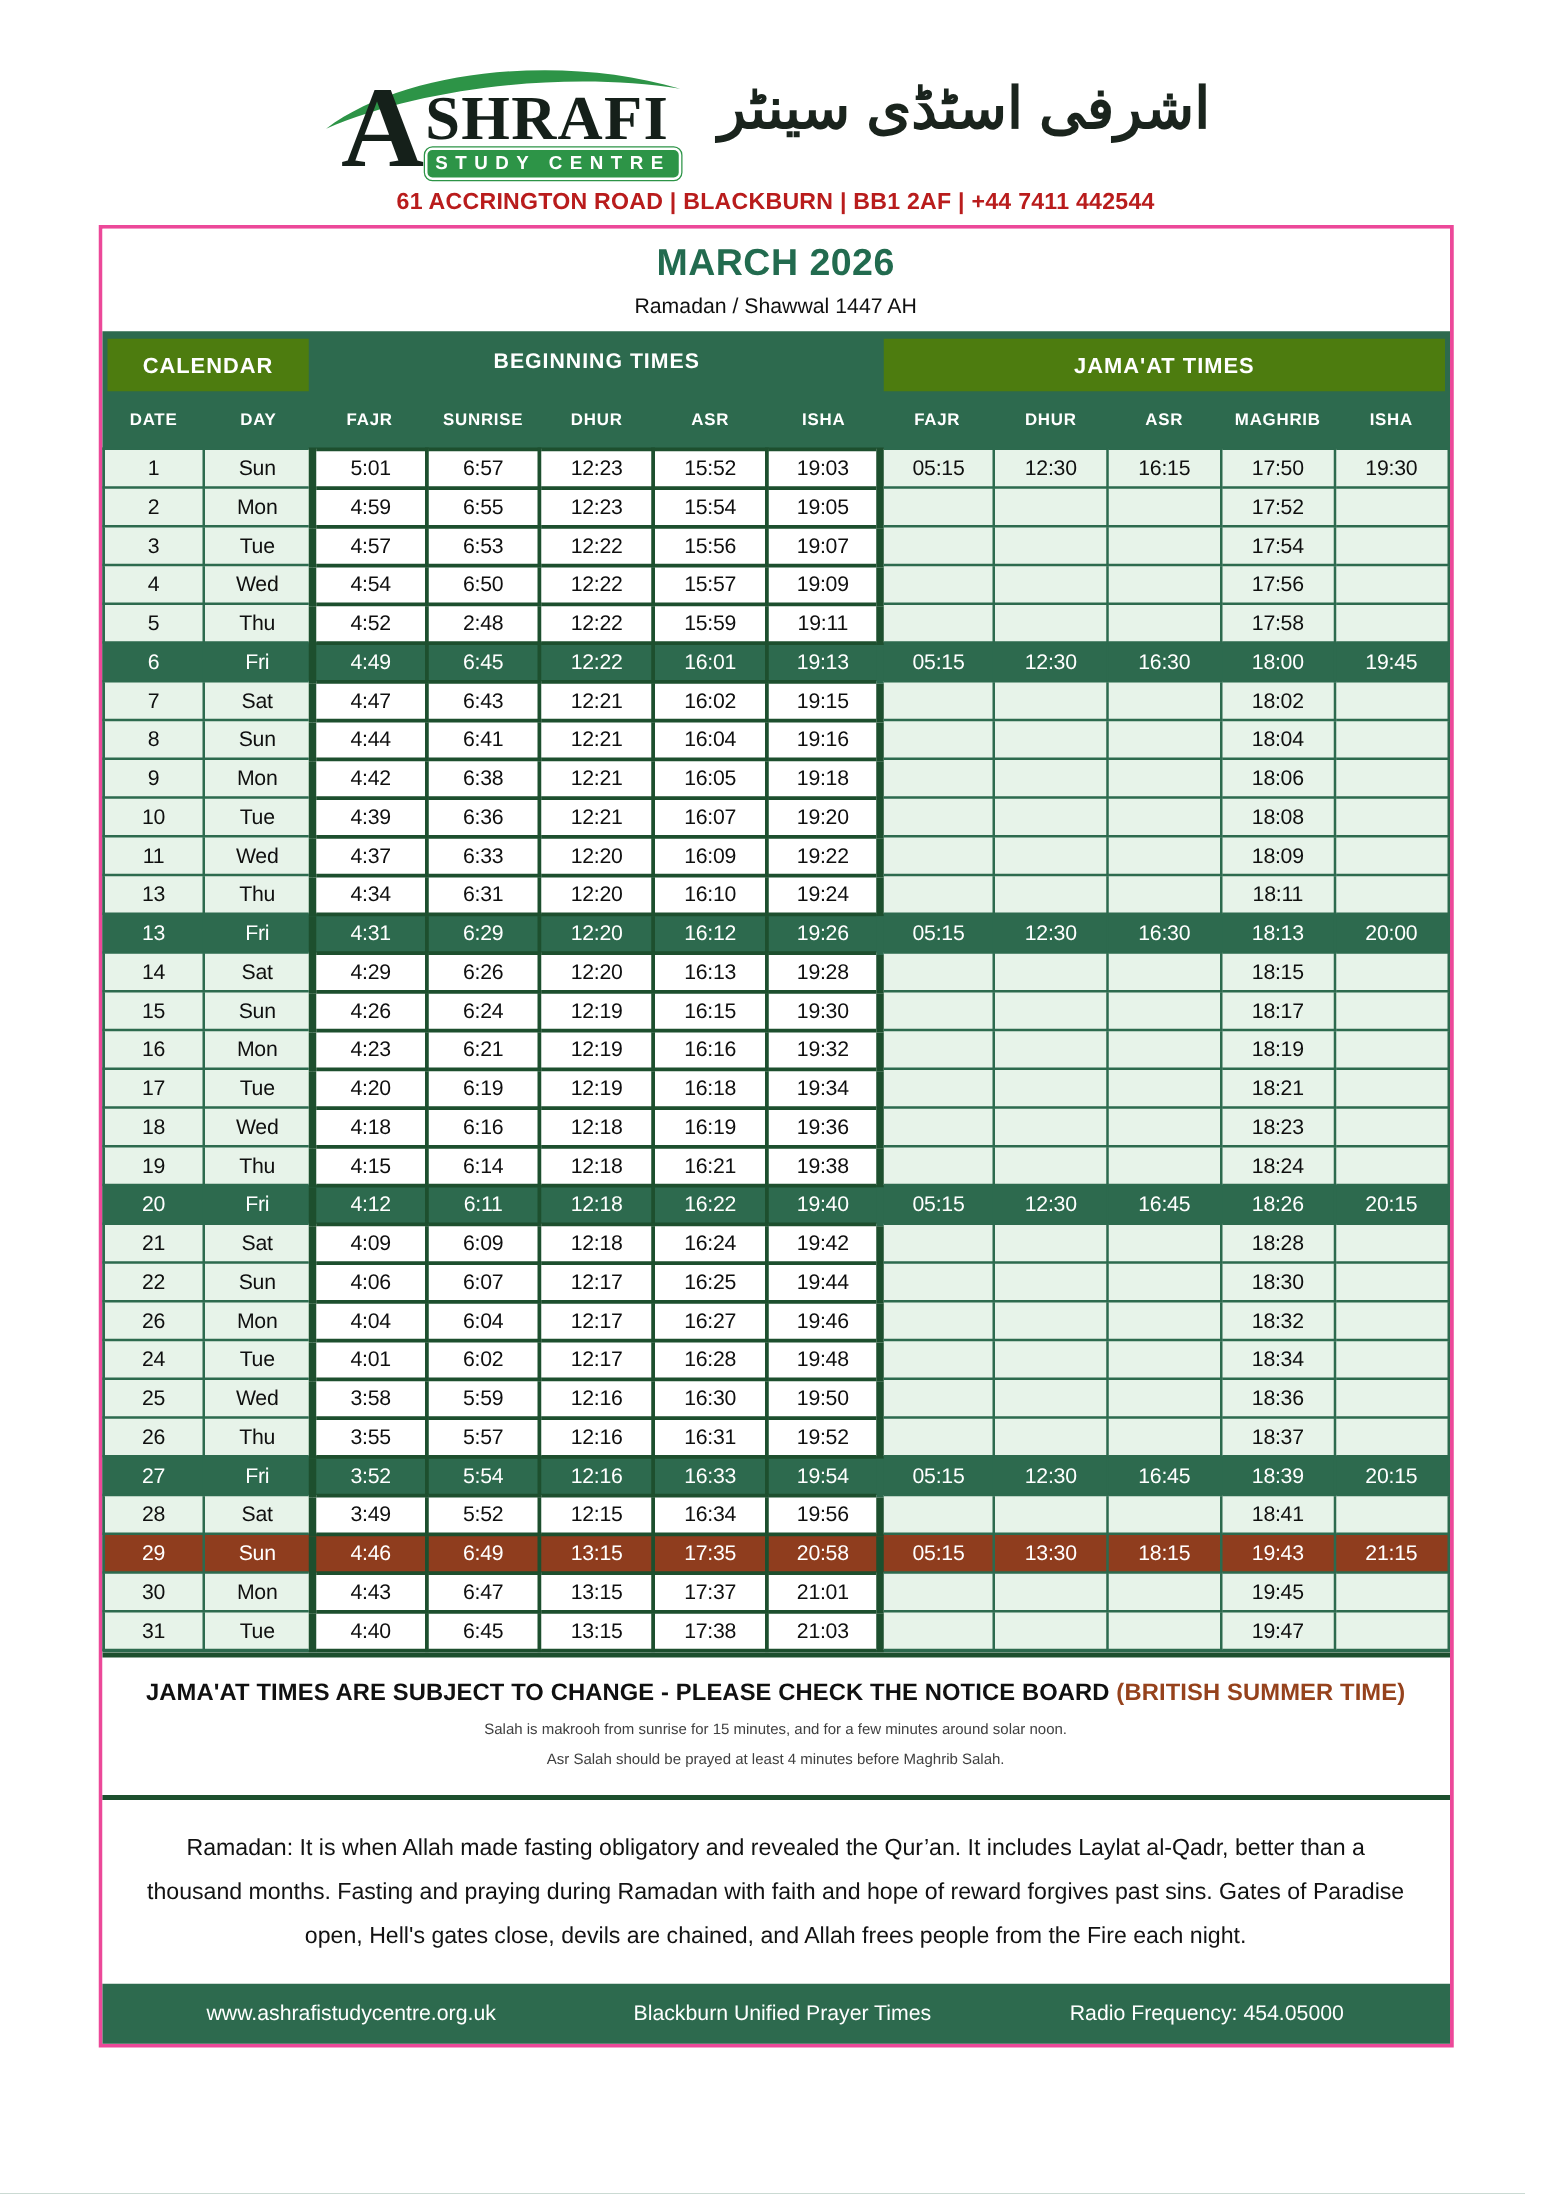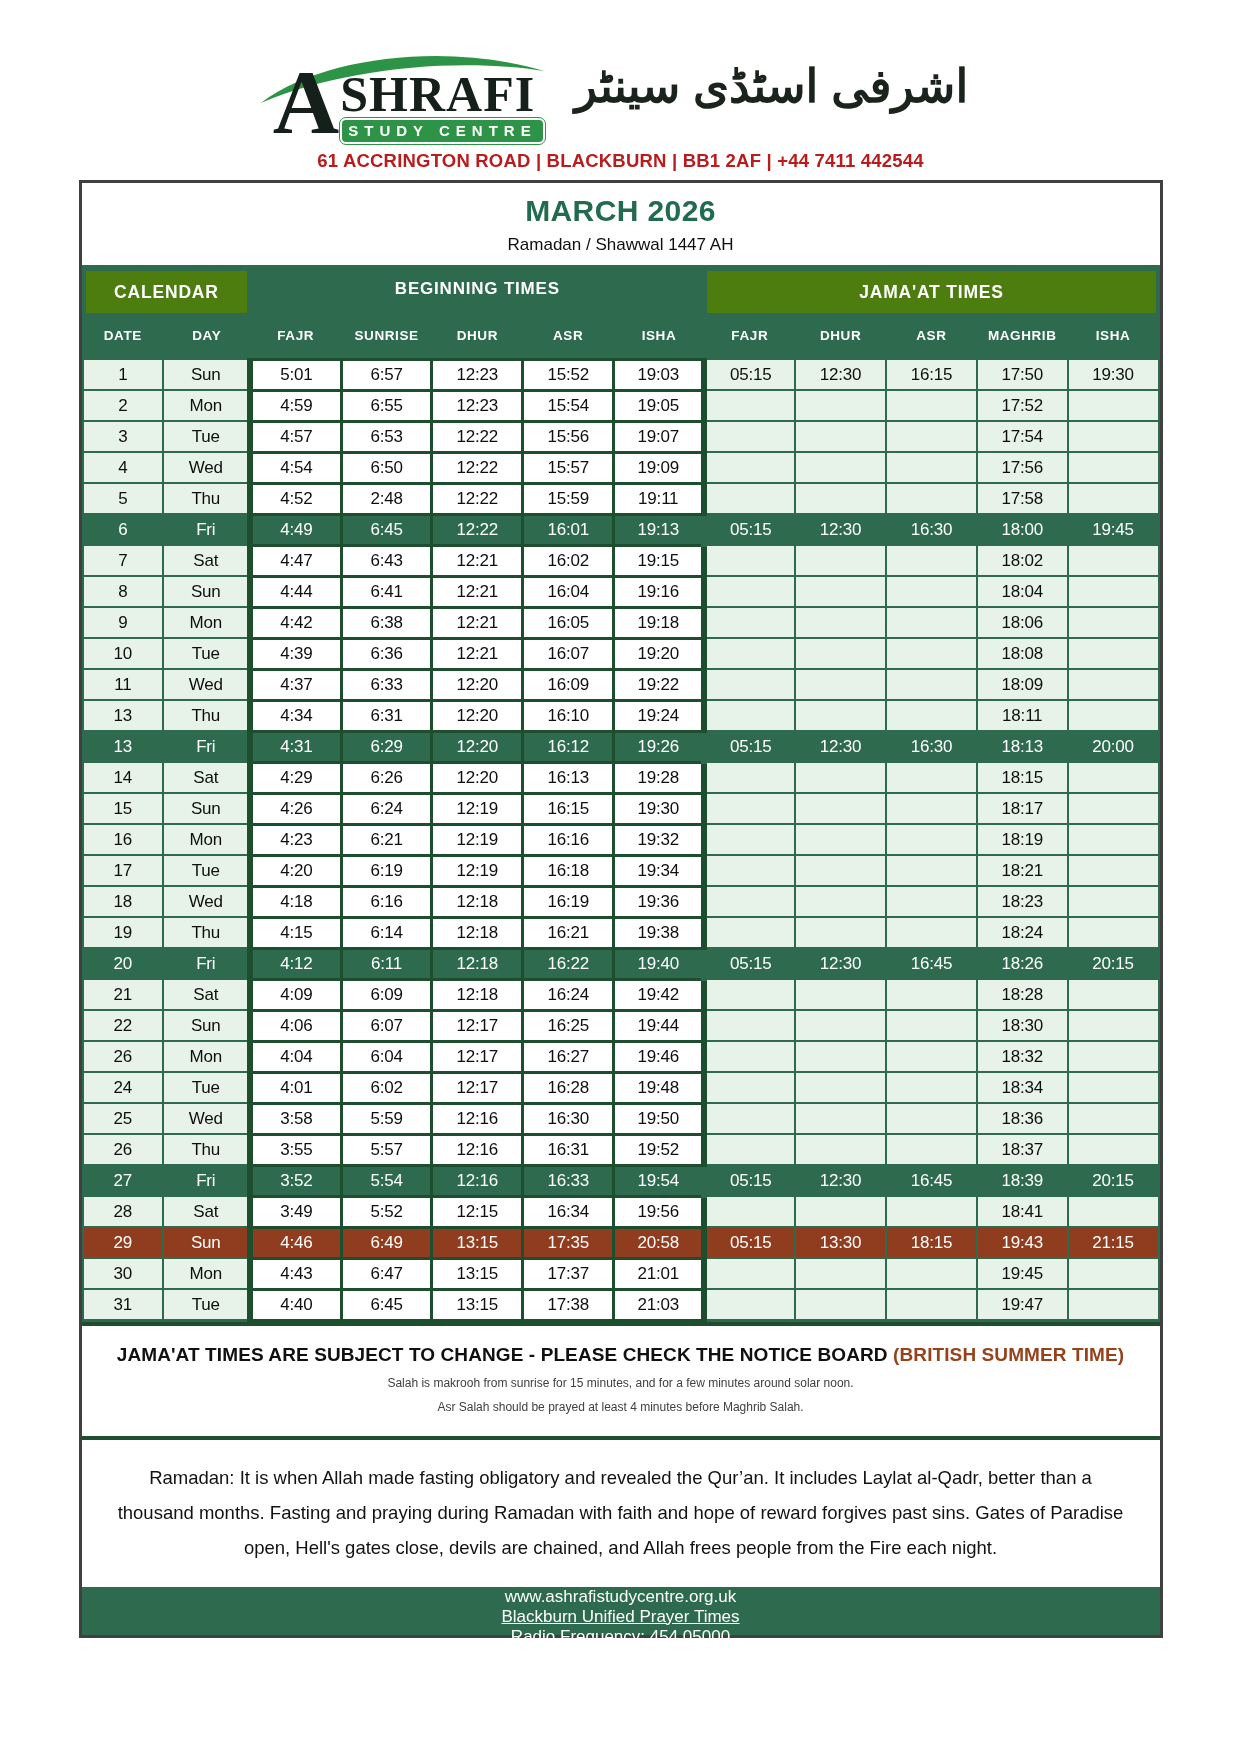--- a/index.html
+++ b/index.html
@@ -44,21 +44,21 @@
     padding-bottom: 14px;
   }
   .address-line {
     margin-top: 6px; font-size: 18.5px; font-weight: 700;
     letter-spacing: 0.2px; color: #b91c1c;
   }
 
   
   .frame {
     width: 1084px; margin: 0 auto;
-    border: 3px solid #404040;
+    border: 3px solid #ec4899;
   }
   .title-block {
     height: 82px; background: #fff;
     display: flex; flex-direction: column; align-items: center; justify-content: center;
   }
   .month-title {
     margin: 0 0 7px; font-size: 30px; font-weight: 700;
     letter-spacing: 0.4px; color: #226b4f;
   }
   .subtitle { font-size: 17px; color: #0f0f0f; }
@@ -106,25 +106,25 @@
 
   .ramadan {
     background: #fff; text-align: center;
     padding: 20px 34px 22px;
     font-size: 18.5px; line-height: 35px; color: #121212;
   }
 
   
   .page-footer {
     background: #2d6a4e; color: #fff;
-    display: flex; align-items: center; height: 48px; font-size: 17px; flex-direction: column;
+    display: flex; align-items: center; height: 48px; font-size: 17px;
   }
   .f-cell { text-align: center; }
   .f-left  { flex: 0 0 37%; }
-  .f-mid   { flex: 0 0 27%; text-decoration: underline; }
+  .f-mid   { flex: 0 0 27%; }
   .f-right { flex: 0 0 36%; }
 </style>
 </head>
 <body>
 
 <header class="letterhead">
   <div class="brand-row">
     <div class="brand">
       <svg class="swoosh" viewBox="0 0 300 64" preserveAspectRatio="none">
         <path d="M4 58 C 70 10, 200 -2, 297 26 C 205 12, 86 24, 4 58 Z" fill="#2d9447"></path>

